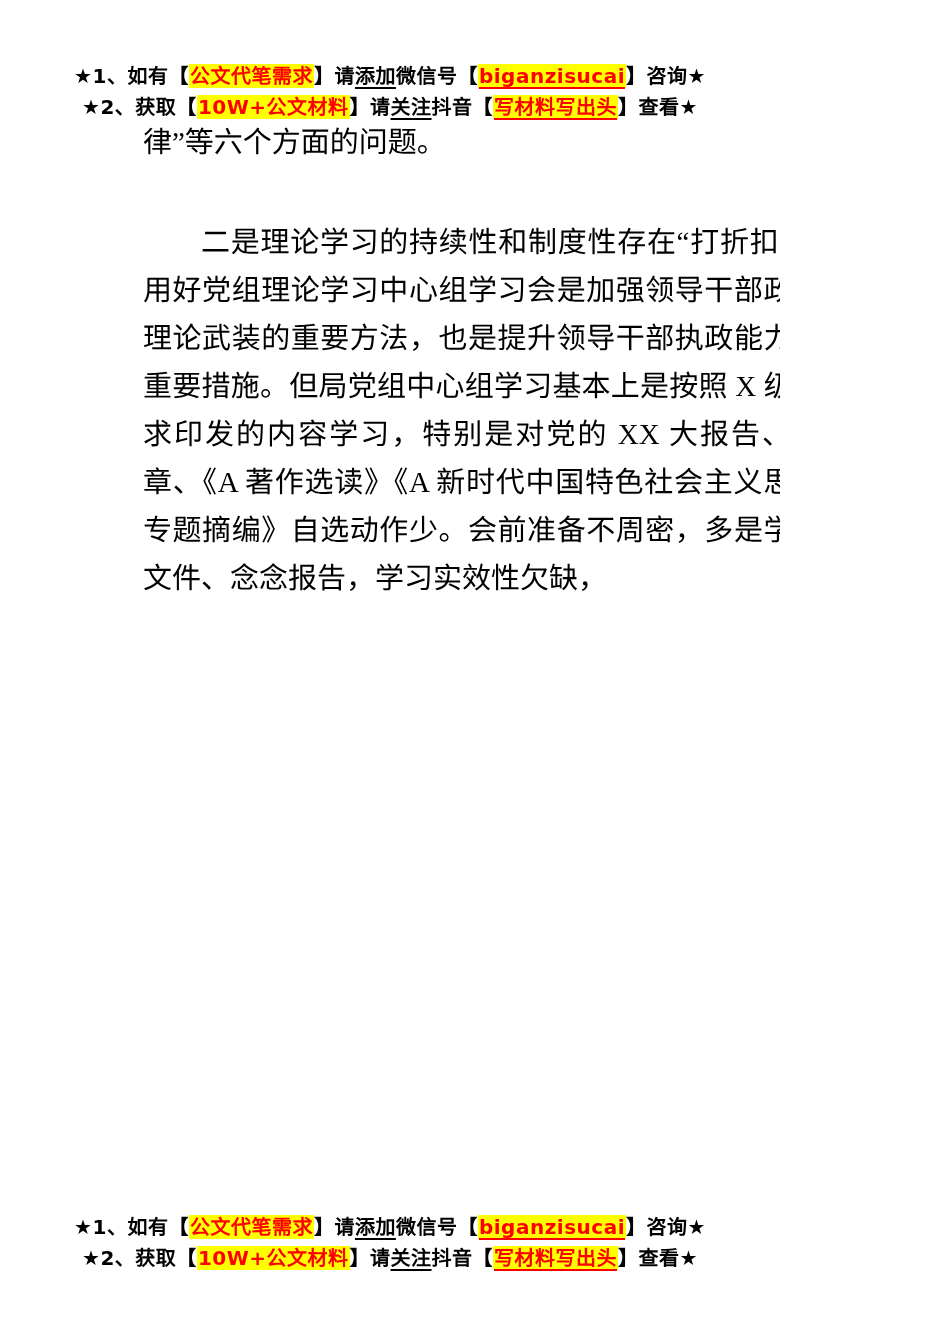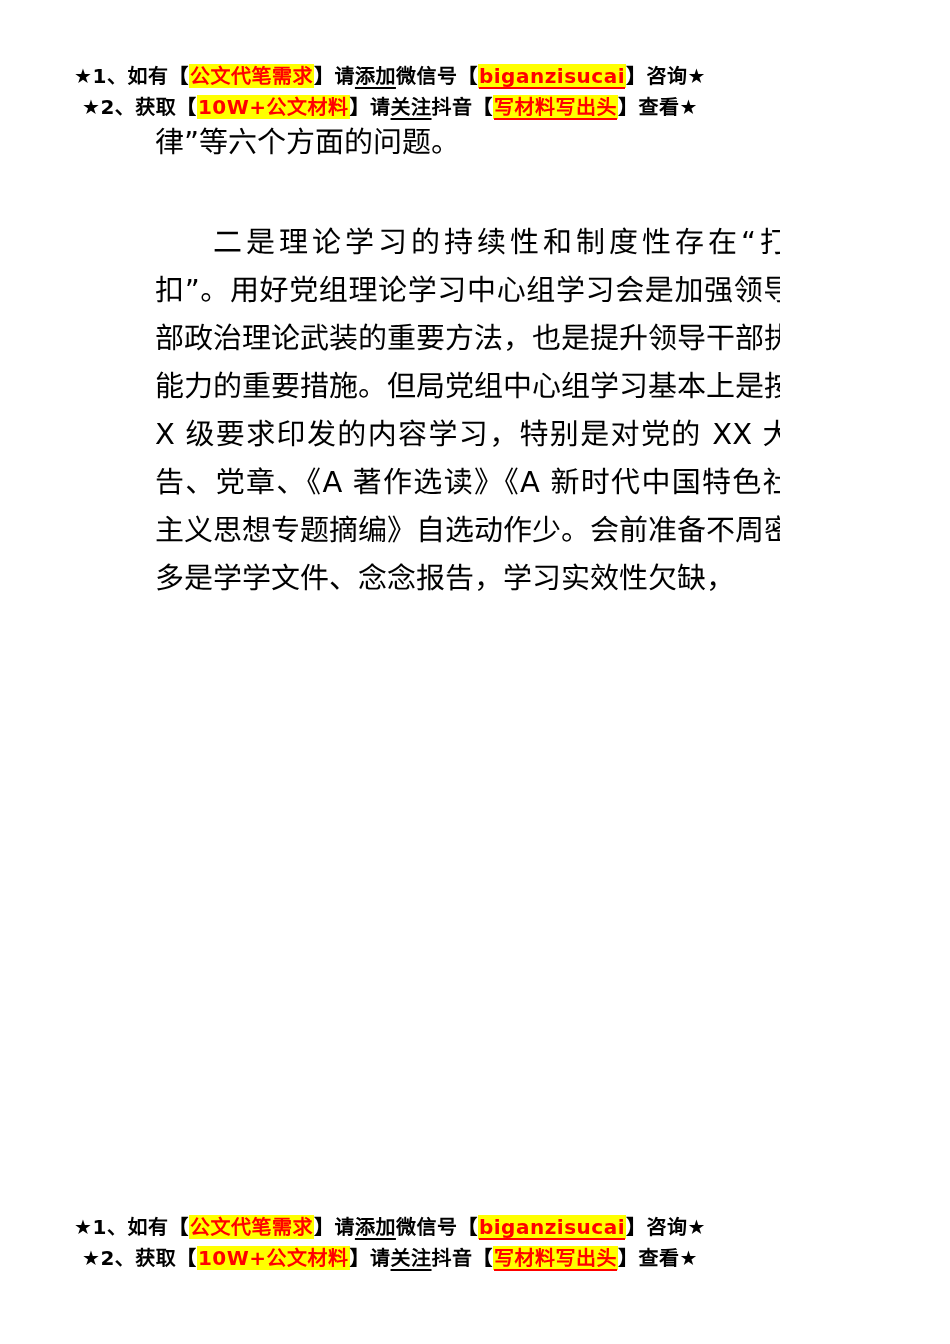--- a/index.html
+++ b/index.html
@@ -44,22 +44,23 @@
     position: absolute;
     left: 143px;
     top: 118px;
     width: 679px;
     font-size: 29px;
     line-height: 48px;
     text-align: justify;
     font-weight: 400;
   }
   .para {
-    margin: 0 0 52px 12px;
+    margin: 0 0 52px 0;
     text-indent: 2em;
+    font-family: Liberation Serif, serif;
   }
   .para.noindent { text-indent: 0; }
 </style>
 </head>
 <body>
 
 <div class="page">
 
   <div class="promo promo-top">
     <div class="promo-line"><span class="seg">★1、如有【</span><span class="seg hl">公文代笔需求</span><span class="seg">】请</span><span class="seg u">添加</span><span class="seg">微信号【</span><span class="seg hl u">biganzisucai</span><span class="seg">】咨询★</span></div>

